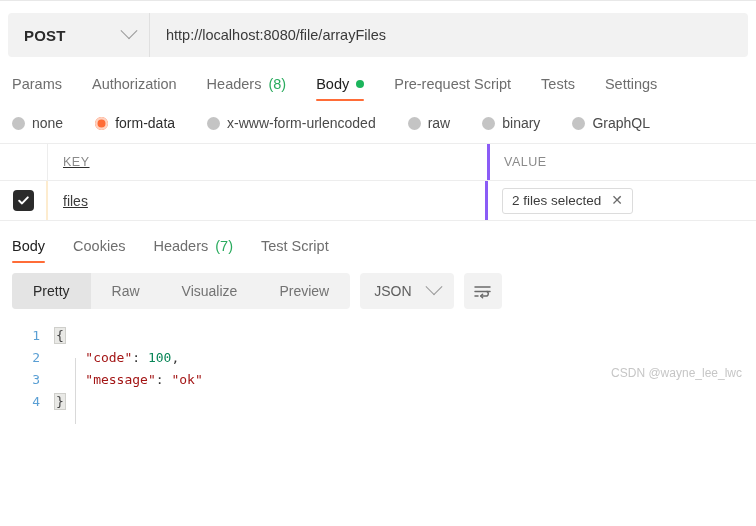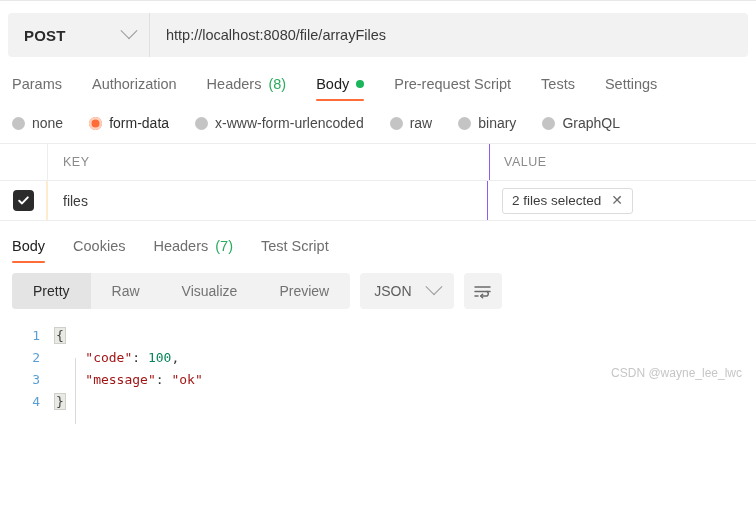--- a/index.html
+++ b/index.html
@@ -69,21 +69,21 @@
     content: ""; position: absolute;
     left: 0; right: 0; bottom: 0; height: 2.5px;
     background: #ff6c37; border-radius: 2px;
   }
   .count-green { color: #2aab5e; }
   .green-dot { width: 8px; height: 8px; border-radius: 50%; background: #1bb55c; display:inline-block; }
 
   
   .radio-row {
     display: flex; align-items: center;
-    gap: 16px;
+    gap: 22px;
     padding: 14px 28px 12px 12px;
   }
   .radio-item { display: flex; align-items: center; gap: 7px; cursor: pointer; margin-right: 10px; }
   .radio-dot {
     width: 13px; height: 13px; border-radius: 50%;
     background: #c4c4c4; flex: none;
   }
   .radio-item.selected .radio-dot {
     background: #ff6c37;
     box-shadow: inset 0 0 0 2.5px #ffd2c0;
@@ -107,21 +107,22 @@
     width: 48px; flex: none;
     display: flex; align-items: center; justify-content: center;
     align-self: stretch;
     border-right: 1px solid #ededed;
   }
   .col-key {
     width: 442px; flex: none;
     padding-left: 15px;
     align-self: stretch;
     display: flex; align-items: center;
-    border-right: 1px solid #8b5cf6;
+    border-right: 3px solid #8b5cf6;
+    text-decoration: underline;
   }
   .kv-row .col-key { border-left: 2px solid #fdeccf; margin-left: -2px; }
   .col-value { flex: 1; padding-left: 14px; display: flex; align-items: center; }
   .kv-head span { font-size: 12.5px; color: #8a8a8a; letter-spacing: .5px; }
   .key-text { font-size: 14px; color: #3c3c3c; }
 
   .checkbox {
     width: 21px; height: 21px; border-radius: 4px;
     background: #2b2b2b;
     display: flex; align-items: center; justify-content: center;

